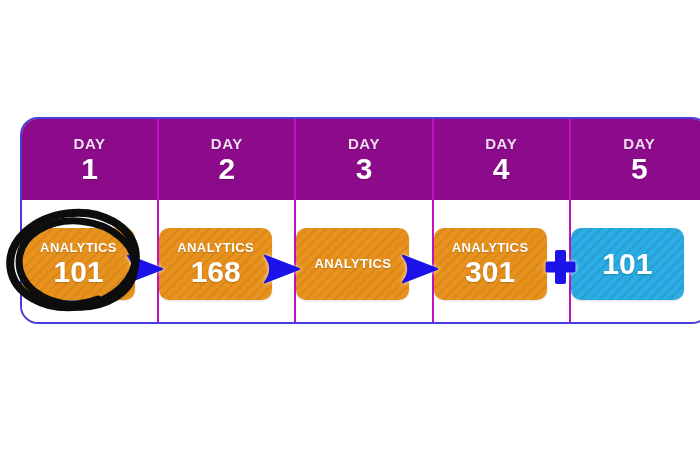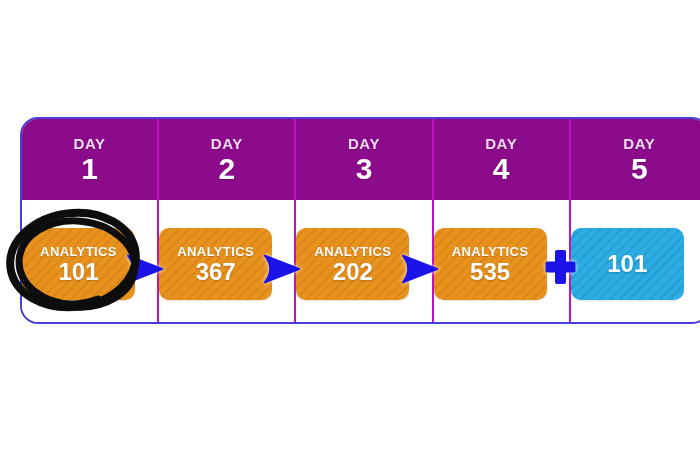--- a/index.html
+++ b/index.html
@@ -43,21 +43,21 @@
   }
   .course-box[data-variant="lightblue"] {
     background-color:var(--course-lightblue,#2BACE2);
     background-image:repeating-linear-gradient(135deg, rgba(0,80,140,0.14) 0 2px, transparent 2px 7px);
   }
   .course-name {
     font-size:13px; font-weight:600; letter-spacing:0.4px; white-space:nowrap;
     text-shadow:0 1px 1px rgba(0,0,0,0.22); line-height:1.2;
   }
   .course-number {
-    font-size:24px; font-weight:700; line-height:1.05;
+    font-size:30px; font-weight:700; line-height:1.05;
     text-shadow:0 1px 2px rgba(0,0,0,0.22);
   }
   
   .connector { position:absolute; }
   .connector svg { display:block; filter:drop-shadow(0 0 2px rgba(255,255,255,0.9)); }
   .arrow-shape { fill:var(--connector-blue,#1B13E8); stroke:var(--connector-blue,#1B13E8); stroke-width:2; stroke-linejoin:round; }
   .plus-shape  { fill:var(--connector-blue,#1B13E8); }
   #connector-0 { left:126px; top:253px; }
   #connector-1 { left:263px; top:253px; }
   #connector-2 { left:401px; top:253px; }
@@ -87,47 +87,46 @@
     </div>
 
     <div class="day-column">
       <div class="day-header">
         <span class="day-label">DAY</span>
         <span class="day-number">2</span>
       </div>
       <div class="day-body">
         <div class="course-box" data-variant="orange">
           <span class="course-name">ANALYTICS</span>
-          <span class="course-number">367</span>
+          <span class="course-number">168</span>
         </div>
       </div>
     </div>
 
     <div class="day-column">
       <div class="day-header">
         <span class="day-label">DAY</span>
         <span class="day-number">3</span>
       </div>
       <div class="day-body">
         <div class="course-box" data-variant="orange">
           <span class="course-name">ANALYTICS</span>
-          <span class="course-number">202</span>
         </div>
       </div>
     </div>
 
     <div class="day-column">
       <div class="day-header">
         <span class="day-label">DAY</span>
         <span class="day-number">4</span>
       </div>
       <div class="day-body">
         <div class="course-box" data-variant="orange">
           <span class="course-name">ANALYTICS</span>
-          <span class="course-number">535</span>
+          <span class="course-number">301</span>
         </div>
       </div>
     </div>
 
     <div class="day-column">
       <div class="day-header">
         <span class="day-label">DAY</span>
         <span class="day-number">5</span>
       </div>
       <div class="day-body">

